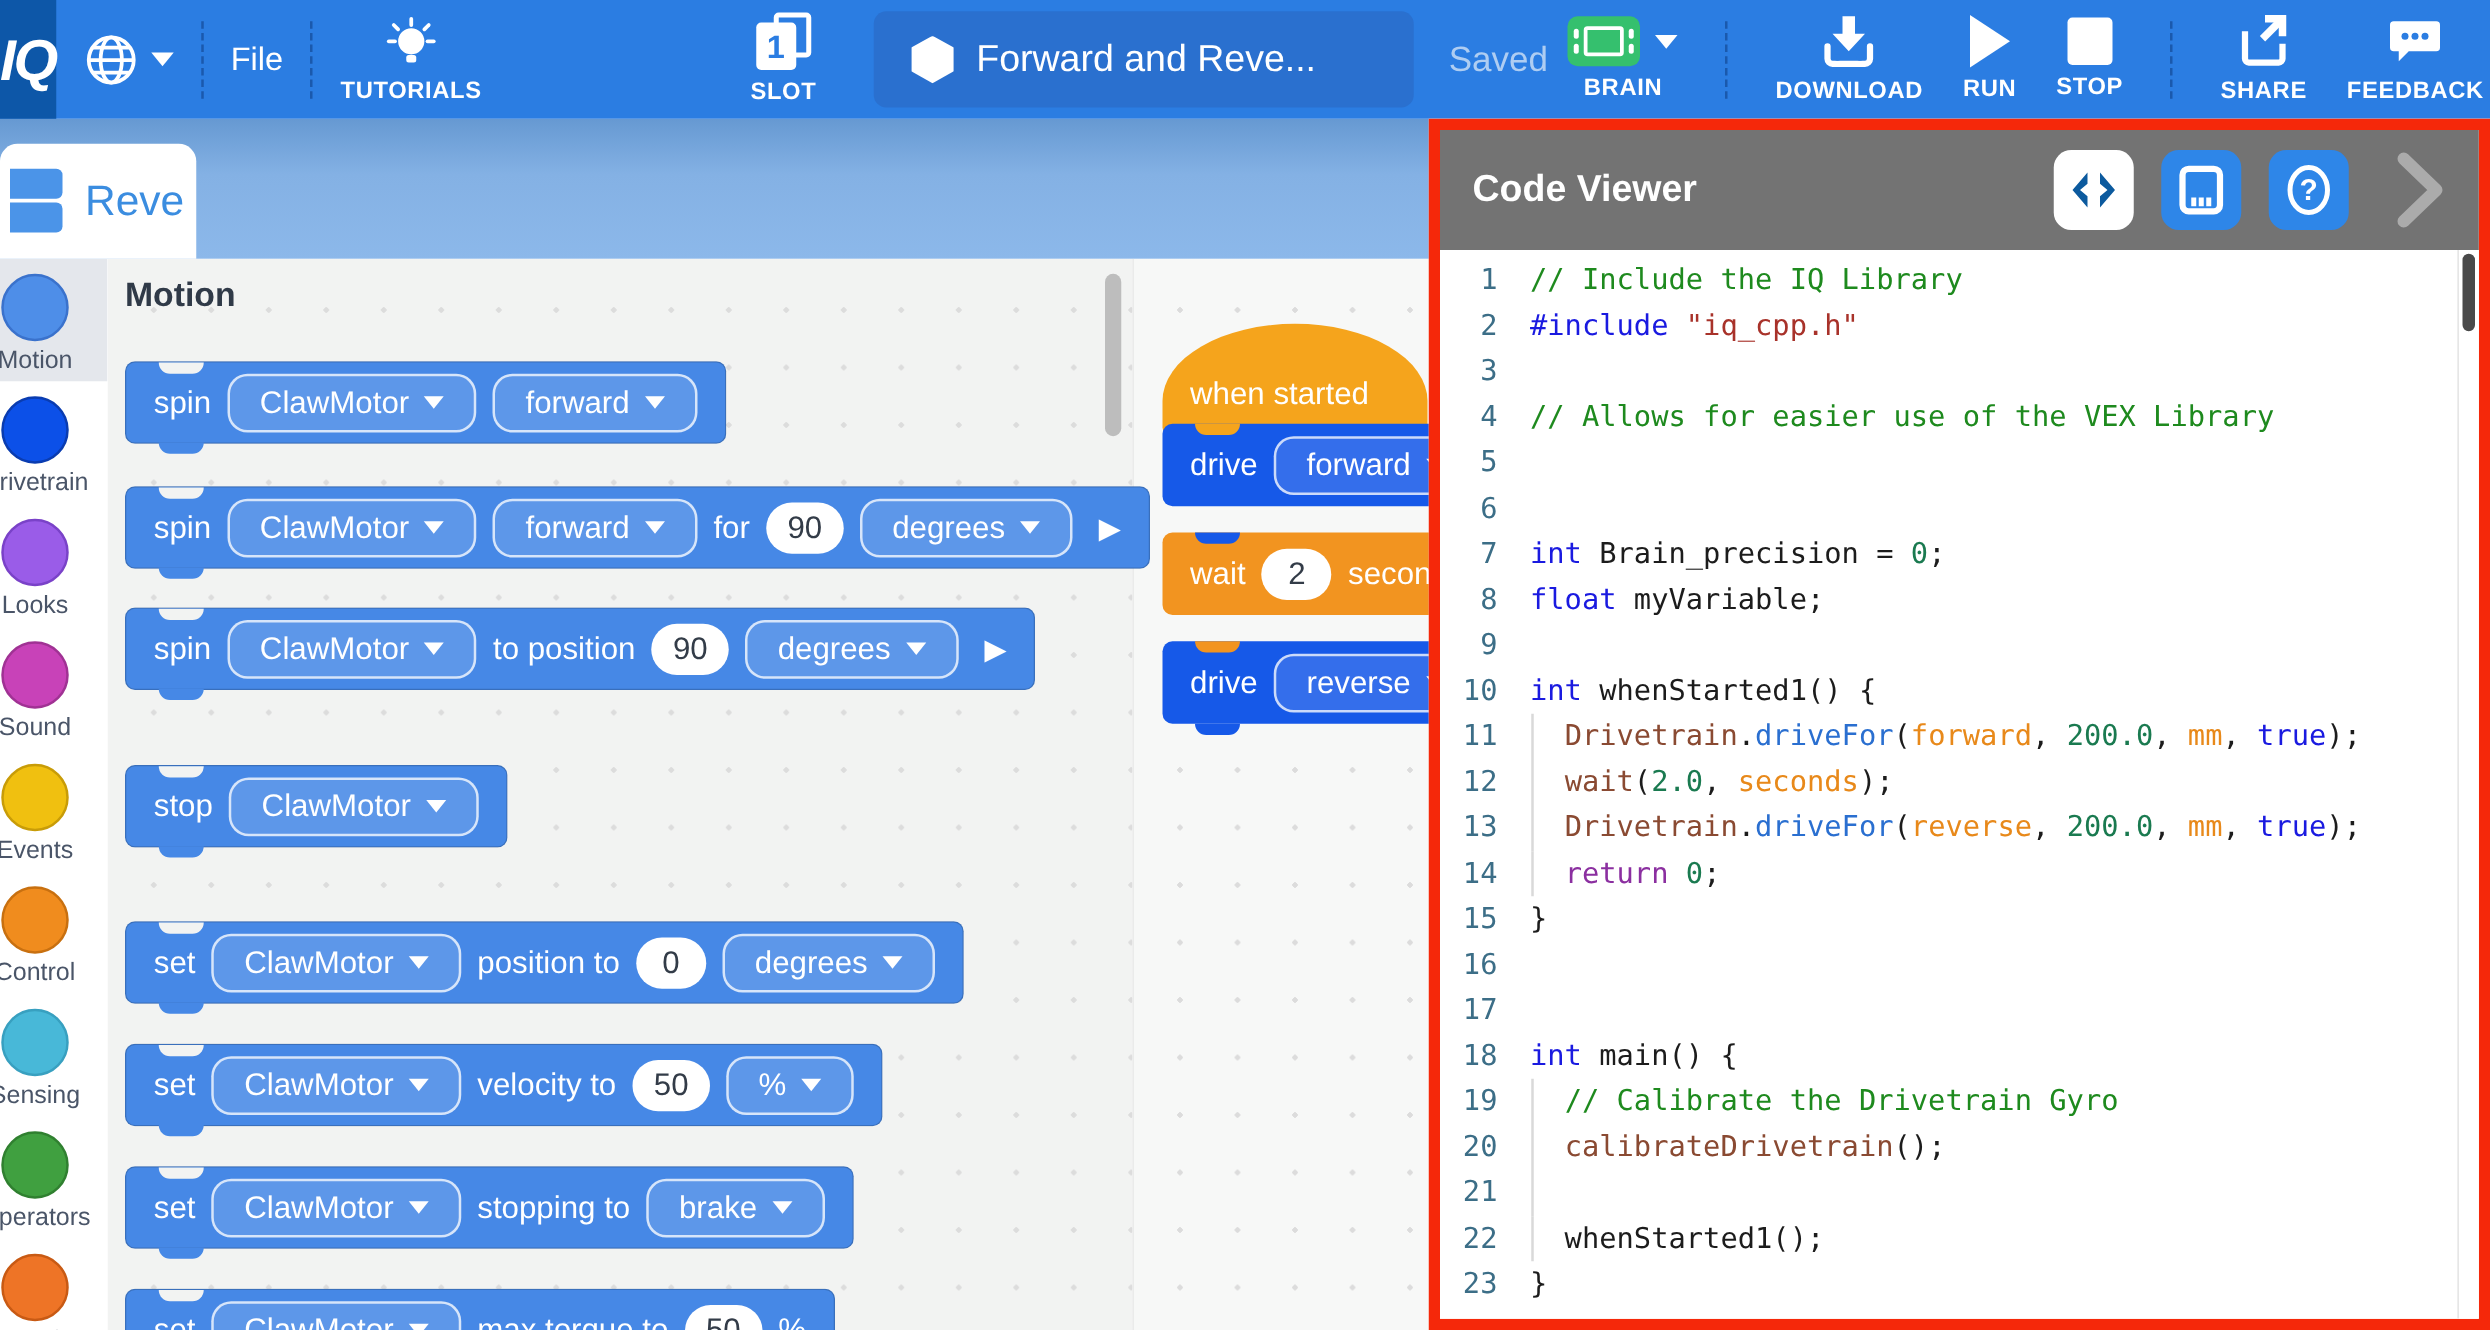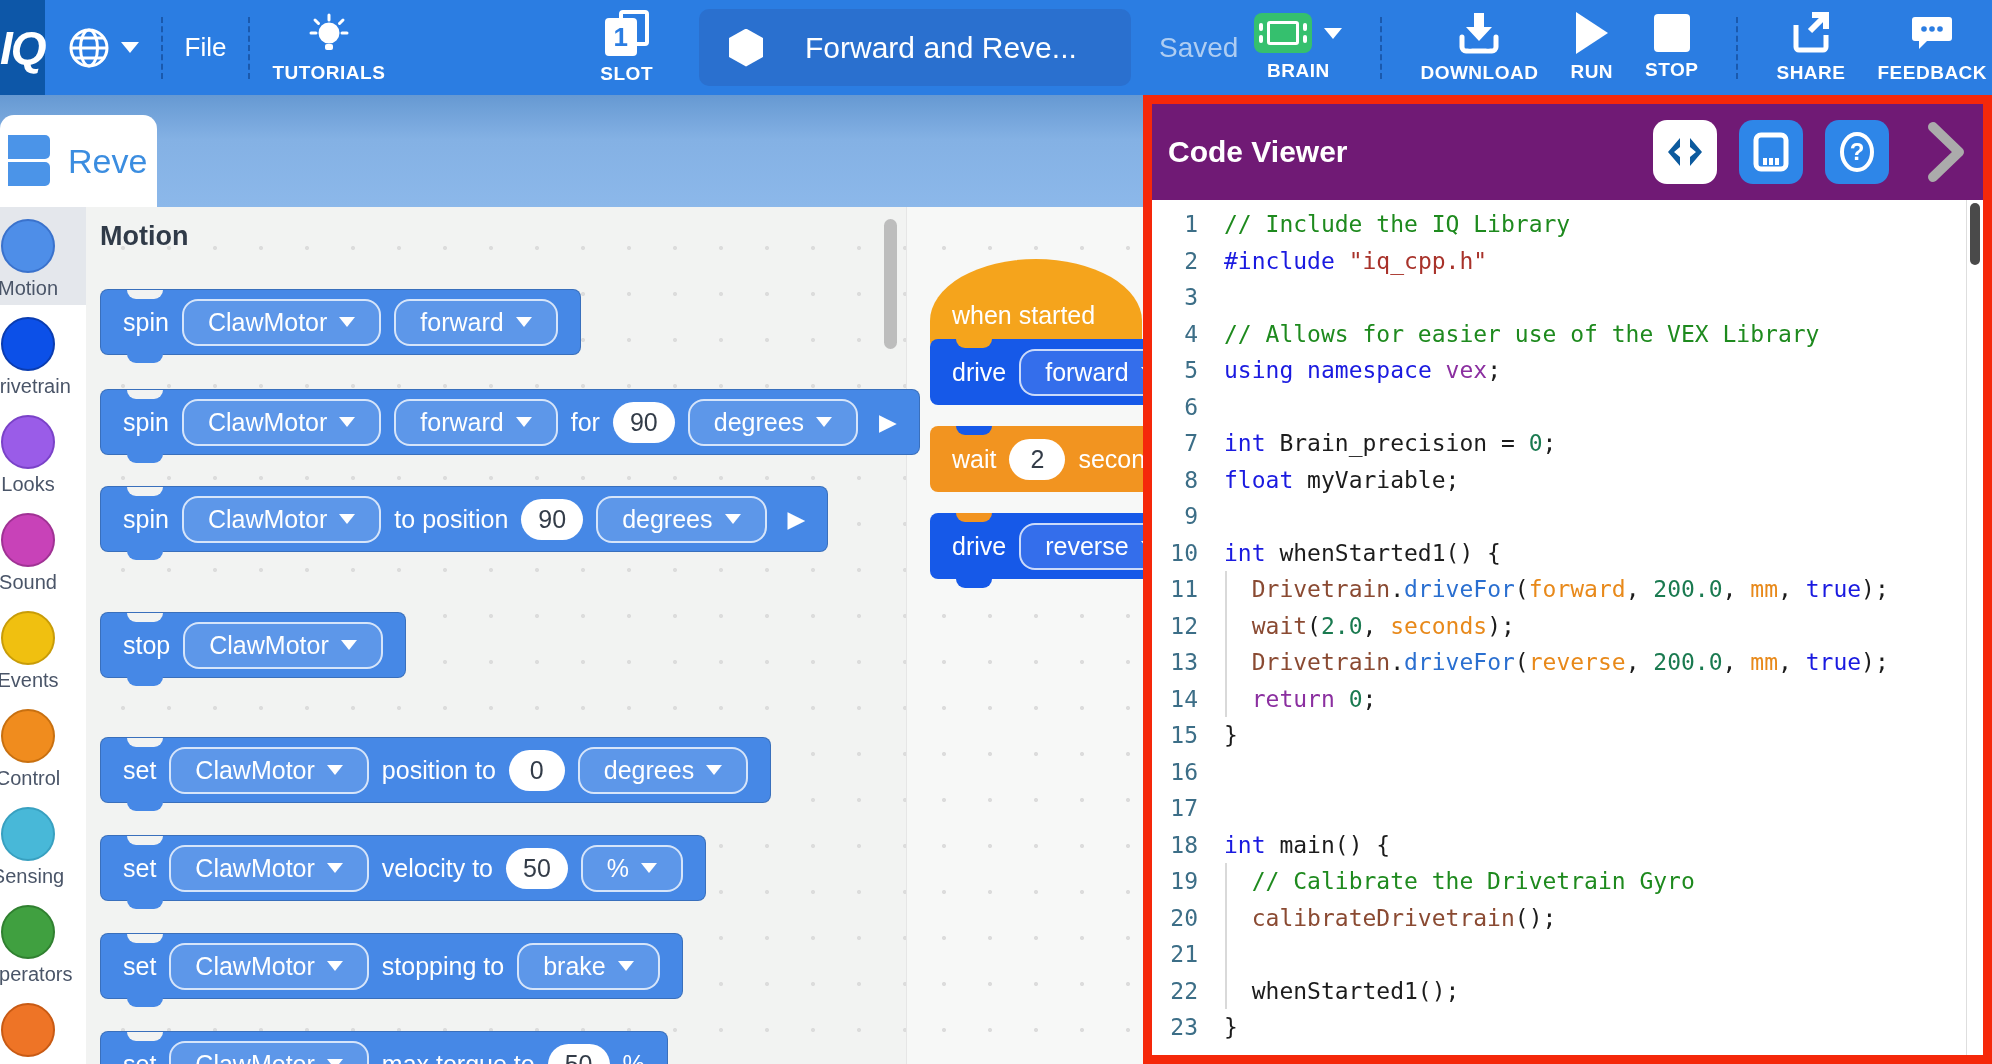--- a/index.html
+++ b/index.html
@@ -18,21 +18,21 @@
   .tb-sep { width:0; height:62px; border-left:2px dashed rgba(13,60,130,.55); margin:0 22px; align-self:center; }
   .globe-wrap { display:flex; align-items:center; gap:10px; cursor:pointer; }
   .caret-down { width:0; height:0; border-left:9px solid transparent; border-right:9px solid transparent; border-top:11px solid #fff; }
   .file-item { font-size:26px; font-weight:400; cursor:pointer; }
   .slot-item { margin-left:215px; }
   .slot-icon { position:relative; width:44px; height:46px; }
   .slot-icon .back { position:absolute; right:0; top:0; width:30px; height:36px; border:4px solid #fff; border-radius:4px; }
   .slot-icon .front { position:absolute; left:0; bottom:0; width:32px; height:38px; background:#fff; border-radius:4px;
                       display:flex; align-items:center; justify-content:center; font-weight:900; font-size:26px; color:#2b7de2; }
   .project-pill { margin-left:46px; align-self:center; width:432px; height:77px; background:#2a70cf; border-radius:10px;
-                  display:flex; align-items:center; padding:0 30px; gap:42px; cursor:pointer; }
+                  display:flex; align-items:center; padding:0 30px; gap:18px; cursor:pointer; }
   .hex-icon { width:34px; height:38px; background:#fff;
               clip-path:polygon(50% 0%, 100% 25%, 100% 75%, 50% 100%, 0% 75%, 0% 25%); }
   .project-name { font-size:30px; font-weight:400; white-space:nowrap; overflow:hidden; }
   .saved-label { align-self:center; margin-left:28px; font-size:28px; color:#aecdf2; }
   .tb-right { margin-left:auto; display:flex; align-items:stretch; padding-right:16px; }
   .tb-right .tb-item { margin:0 16px; }
   .brain-row { display:flex; align-items:center; gap:12px; }
   .brain-chip { width:58px; height:40px; background:#35c06e; border-radius:8px; position:relative; }
   .brain-chip .screen { position:absolute; left:13px; top:8px; width:32px; height:24px; border:3.5px solid #fff; border-radius:3px; }
   .brain-chip .dl, .brain-chip .dr { position:absolute; top:10px; width:4px; height:8px; background:#fff; border-radius:2px; }
@@ -77,21 +77,21 @@
   .blk.no-tab::after { display:none; }
   .blk .dd { display:inline-flex; align-items:center; gap:12px; background:rgba(255,255,255,.13);
              border:2px solid rgba(255,255,255,.75); border-radius:16px; padding:7px 24px; cursor:pointer; }
   .blk .dd .dcaret { width:0; height:0; border-left:8px solid transparent; border-right:8px solid transparent; border-top:10px solid #fff; }
   .blk .num { background:#fff; color:#333c48; border-radius:999px; padding:6px 17px; min-width:56px; text-align:center; cursor:text; }
   .blk .play { color:#fff; font-size:23px; margin-left:8px; cursor:pointer; }
 
   
   .code-panel { position:absolute; left:1143px; top:95px; width:849px; height:969px; border:9px solid #f5280a;
                 background:#fff; z-index:10; display:flex; flex-direction:column; }
-  .cv-header { height:96px; background:#701a75; display:flex; align-items:center; padding:0 16px; flex:0 0 auto; }
+  .cv-header { height:96px; background:#737373; display:flex; align-items:center; padding:0 26px; flex:0 0 auto; }
   .cv-title { color:#fff; font-size:30px; font-weight:600; }
   .cv-icons { margin-left:auto; display:flex; align-items:center; gap:22px; }
   .cv-btn { width:64px; height:64px; border-radius:14px; display:flex; align-items:center; justify-content:center; cursor:pointer; }
   .cv-btn.active { background:#fff; }
   .cv-btn.blue { background:#2e86e8; }
   .cv-chevron { margin-left:16px; cursor:pointer; display:flex; align-items:center; }
 
   .cv-code { flex:1; position:relative; overflow:hidden; background:#fff;
              font-family:"DejaVu Sans Mono", monospace; font-size:23px; line-height:36.5px; padding-top:6px; }
   .cline { display:flex; }
@@ -434,21 +434,20 @@
         <div class="cline">
           <span class="ln">3</span>
           <pre>&nbsp;</pre>
         </div>
         <div class="cline">
           <span class="ln">4</span>
           <pre><span class="c-cm">// Allows for easier use of the VEX Library</span></pre>
         </div>
         <div class="cline">
           <span class="ln">5</span>
-          <pre><span class="c-kw">using</span><span class="c-pl"> </span><span class="c-kw">namespace</span><span class="c-pl"> </span><span class="c-ns">vex</span><span class="c-pl">;</span></pre>
         </div>
         <div class="cline">
           <span class="ln">6</span>
           <pre>&nbsp;</pre>
         </div>
         <div class="cline">
           <span class="ln">7</span>
           <pre><span class="c-kw">int</span><span class="c-pl"> Brain_precision = </span><span class="c-num">0</span><span class="c-pl">;</span></pre>
         </div>
         <div class="cline">

